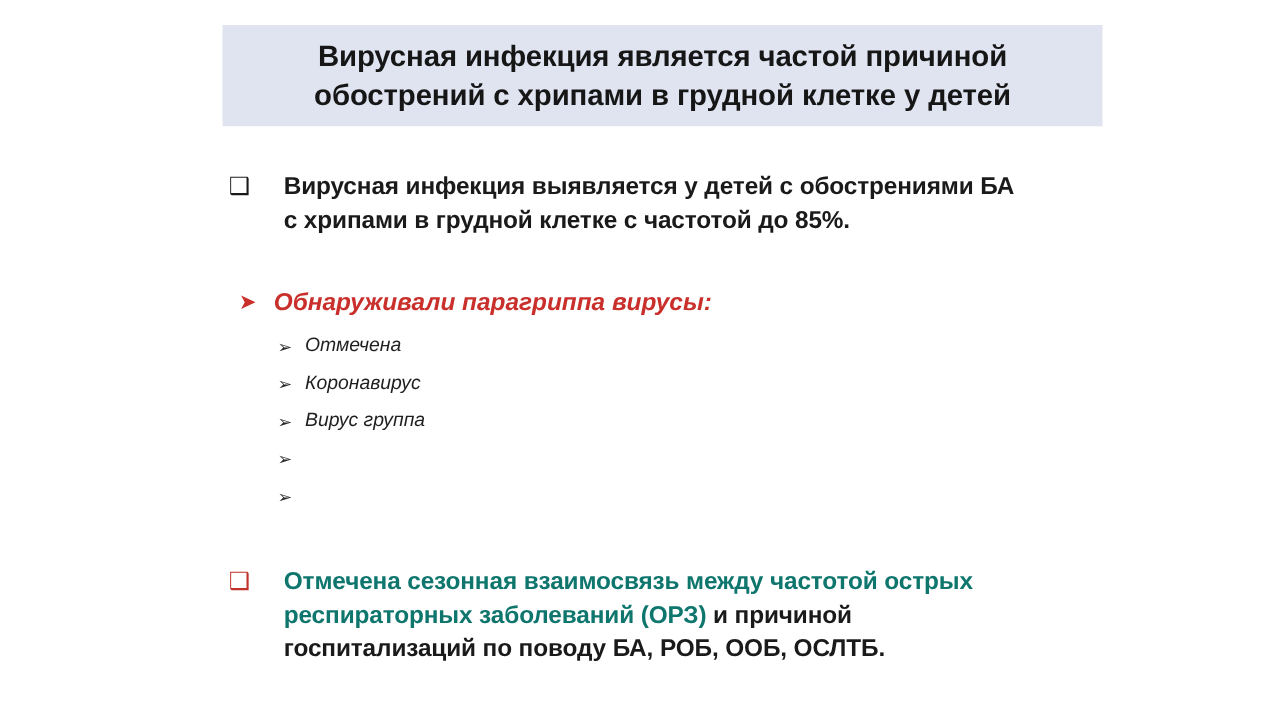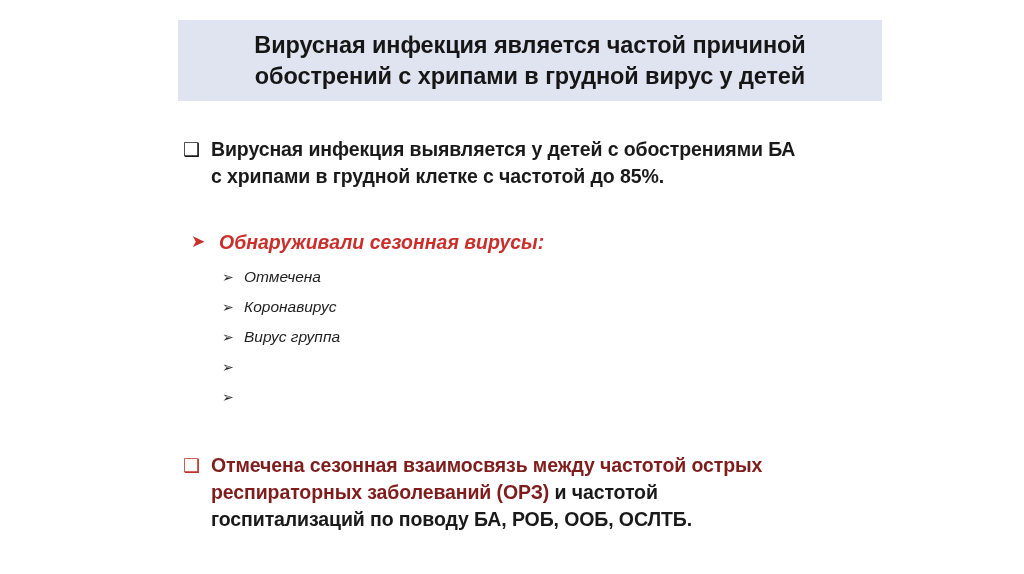--- a/index.html
+++ b/index.html
@@ -82,22 +82,22 @@
   }
 
   .text-main {
     flex: 1 1 auto;
     font-size: 19.5px;
     font-weight: bold;
     line-height: 27px;
     color: #1a1a1a;
     letter-spacing: -0.1px;
   }
-  .text-main .ln { display: block; white-space: nowrap; }
-  .red { color: #7f1d1d; }
+  .text-main .ln { display: block; white-space: nowrap; margin-left: 16px; }
+  .red { color: #0f766e; }
   .black { color: #1a1a1a; }
 
   
   .block-para1 { margin-top: 0; }
 
   
   .block-heading {
     margin-top: 38px;
     margin-left: 8px;
   }
@@ -130,36 +130,36 @@
   
   .block-para2 { margin-top: 42px; }
 </style>
 </head>
 <body>
 
 <div class="slide">
 
   <div class="title-banner">
     <div class="title-line">Вирусная инфекция является частой причиной</div>
-    <div class="title-line">обострений с хрипами в грудной вирус у детей</div>
+    <div class="title-line">обострений с хрипами в грудной клетке у детей</div>
   </div>
 
   <div class="body">
 
     <div class="block block-para1">
       <span class="marker sq-black">❑</span>
       <span class="text-main">
         <span class="ln">Вирусная инфекция выявляется у детей с обострениями БА</span>
         <span class="ln">с хрипами в грудной клетке с частотой до 85%.</span>
       </span>
     </div>
 
     <div class="block block-heading">
       <span class="marker arrow-red">➤</span>
-      <span class="heading-text">Обнаруживали сезонная вирусы:</span>
+      <span class="heading-text">Обнаруживали парагриппа вирусы:</span>
     </div>
 
     <div class="sublist">
 
       <div class="block sub-item">
         <span class="marker arrow-dark">➢</span>
         <span class="sub-text">Отмечена</span>
       </div>
 
       <div class="block sub-item">
@@ -179,19 +179,19 @@
       <div class="block sub-item">
         <span class="marker arrow-dark">➢</span>
       </div>
 
     </div>
 
     <div class="block block-para2">
       <span class="marker sq-red">❑</span>
       <span class="text-main">
         <span class="ln"><span class="red">Отмечена сезонная взаимосвязь между частотой острых</span></span>
-        <span class="ln"><span class="red">респираторных заболеваний (ОРЗ)</span><span class="black"> и частотой</span></span>
+        <span class="ln"><span class="red">респираторных заболеваний (ОРЗ)</span><span class="black"> и причиной</span></span>
         <span class="ln"><span class="black">госпитализаций по поводу БА, РОБ, ООБ, ОСЛТБ.</span></span>
       </span>
     </div>
 
   </div>
 </div>
 
 </body></html>

